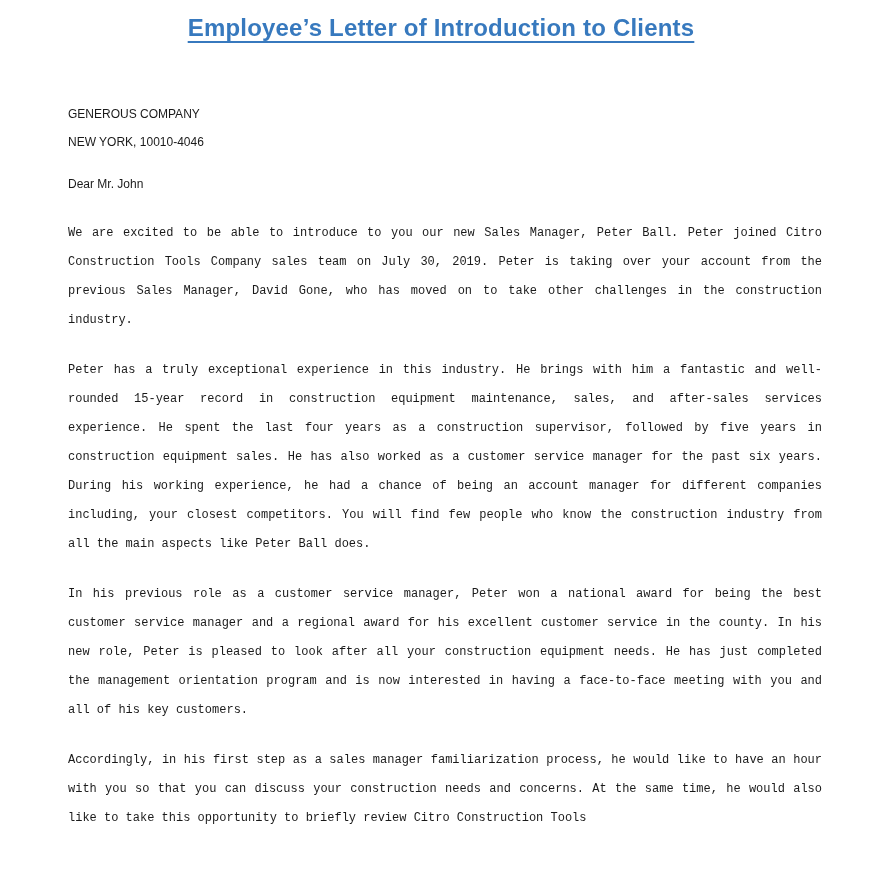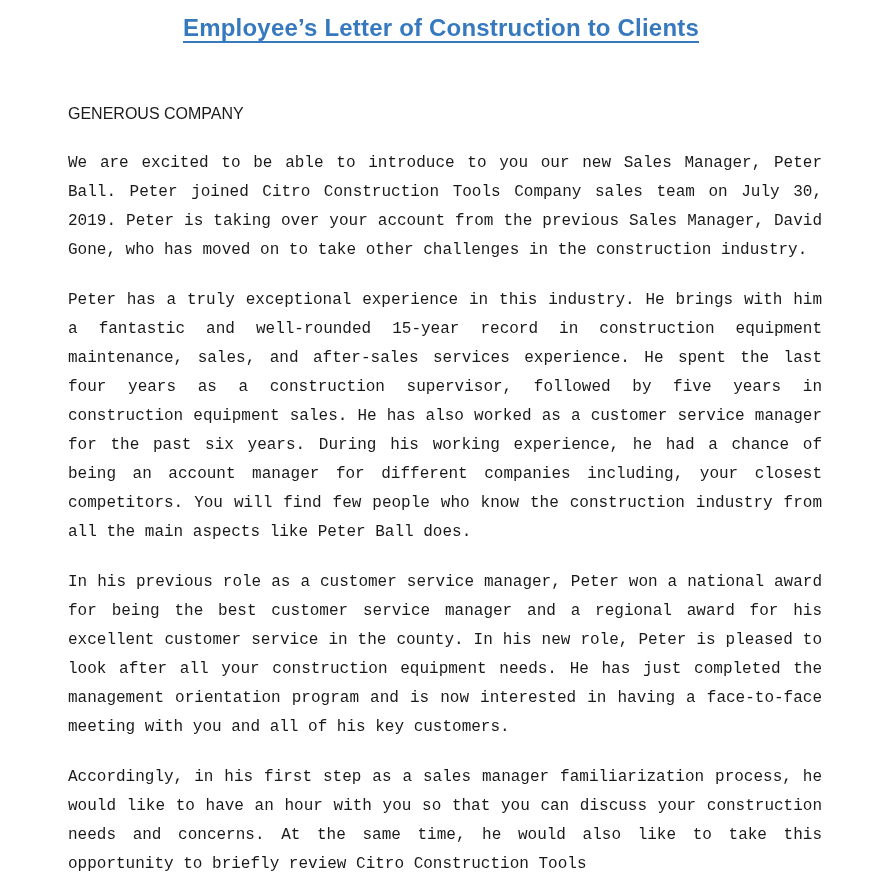--- a/index.html
+++ b/index.html
@@ -25,21 +25,21 @@
     letter-spacing: 0.2px;
   }
   .doc-title a-span, .doc-title span {
     color: var(--title-color, #3779BE);
     text-decoration: underline;
     text-decoration-thickness: 2px;
     text-underline-offset: 5px;
   }
   .body-area {
     margin: 0 60px 0 68px;
-    font-size: 16px;
+    font-size: 12px;
   }
   .address-block {
     margin-top: 58px;
     line-height: 28px;
   }
   .address-line {
     white-space: nowrap;
   }
   .salutation {
     margin-top: 14px;
@@ -53,29 +53,31 @@
     line-height: 29px;
     font-family: Liberation Mono, monospace;
   }
 </style>
 </head>
 <body>
 
 <div class="page">
 
   <h1 class="doc-title">
-    <span>Employee’s Letter of Construction to Clients</span>
+    <span>Employee’s Letter of Introduction to Clients</span>
   </h1>
 
   <div class="body-area">
 
     <div class="address-block">
       <div class="address-line">GENEROUS COMPANY</div>
+      <div class="address-line">NEW YORK, 10010-4046</div>
     </div>
 
+    <div class="salutation">Dear Mr. John</div>
 
     <p class="letter-paragraph">We are excited to be able to introduce to you our new Sales Manager, Peter Ball. Peter joined Citro Construction Tools Company sales team on July 30, 2019. Peter is taking over your account from the previous Sales Manager, David Gone, who has moved on to take other challenges in the construction industry.</p>
     <p class="letter-paragraph">Peter has a truly exceptional experience in this industry. He brings with him a fantastic and well-rounded 15-year record in construction equipment maintenance, sales, and after-sales services experience. He spent the last four years as a construction supervisor, followed by five years in construction equipment sales. He has also worked as a customer service manager for the past six years. During his working experience, he had a chance of being an account manager for different companies including, your closest competitors. You will find few people who know the construction industry from all the main aspects like Peter Ball does.</p>
     <p class="letter-paragraph">In his previous role as a customer service manager, Peter won a national award for being the best customer service manager and a regional award for his excellent customer service in the county. In his new role, Peter is pleased to look after all your construction equipment needs. He has just completed the management orientation program and is now interested in having a face-to-face meeting with you and all of his key customers.</p>
     <p class="letter-paragraph">Accordingly, in his first step as a sales manager familiarization process, he would like to have an hour with you so that you can discuss your construction needs and concerns. At the same time, he would also like to take this opportunity to briefly review Citro Construction Tools</p>
 
   </div>
 
 </div>
 

